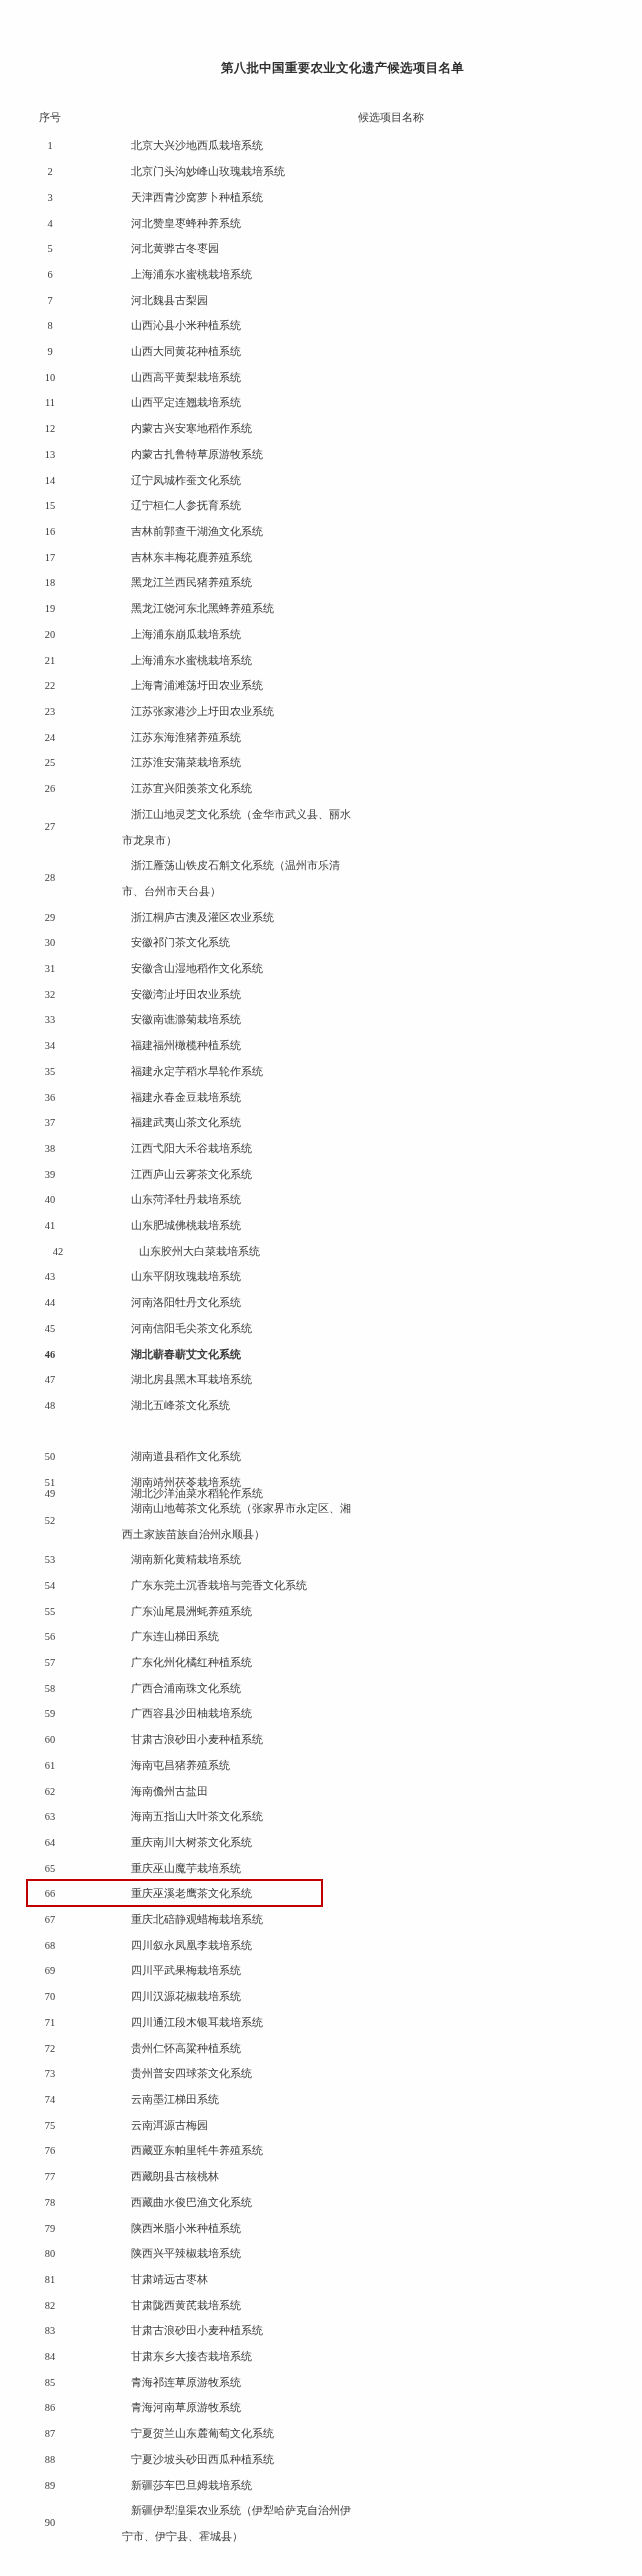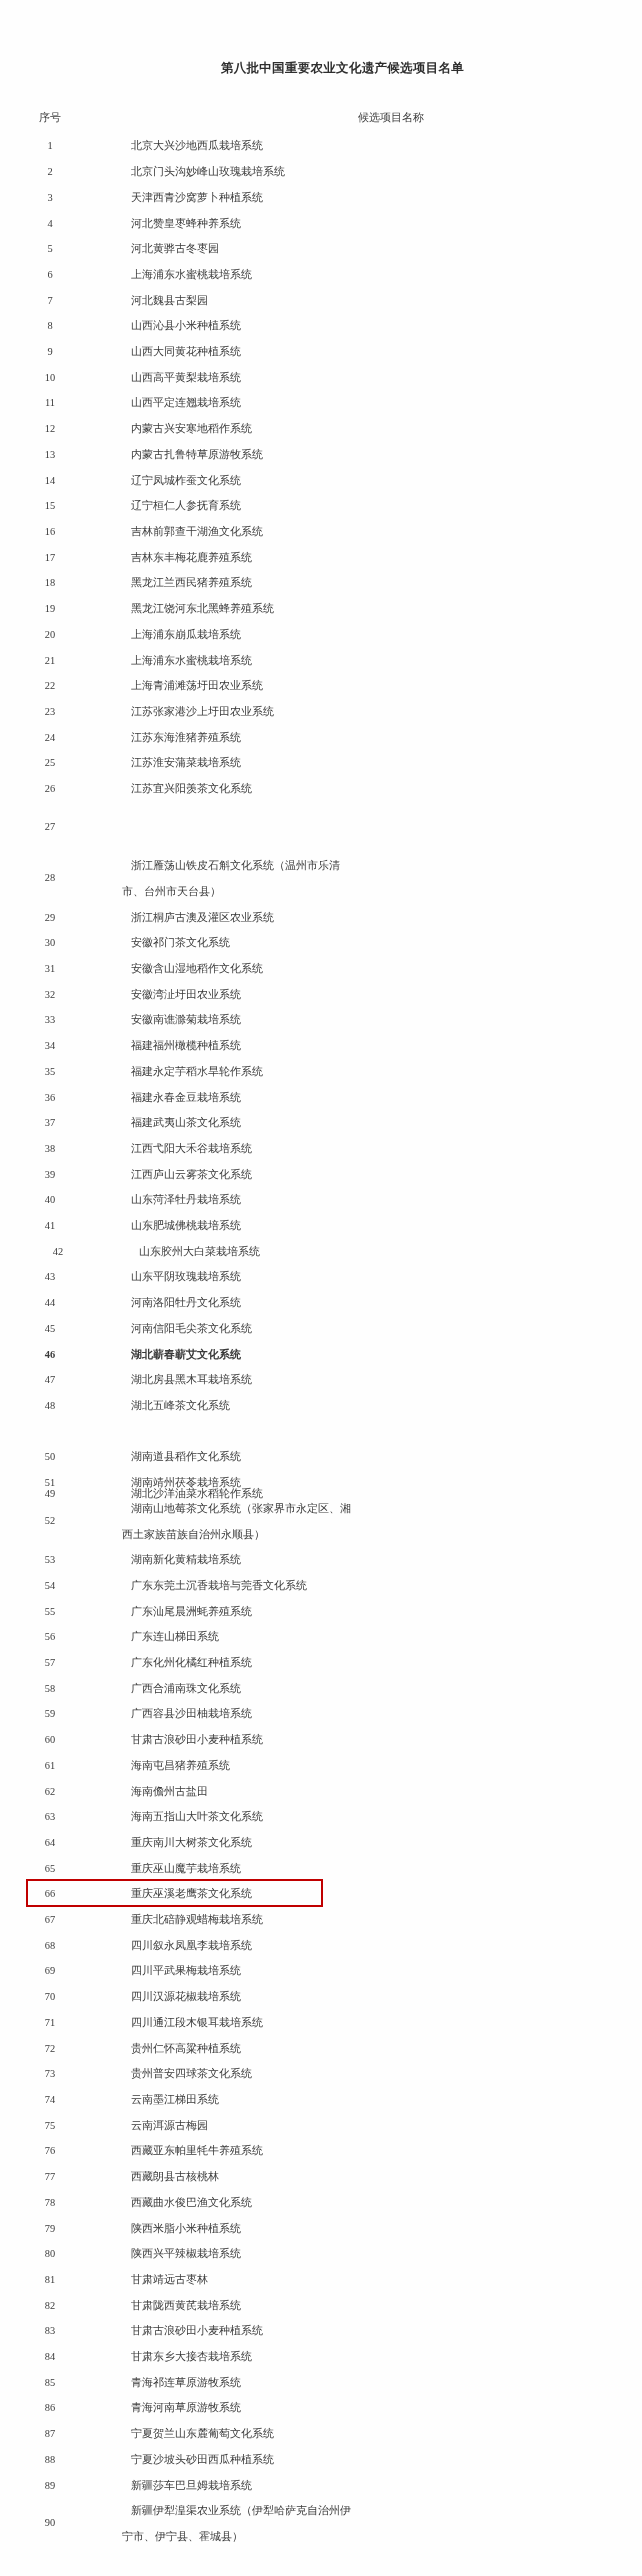--- a/index.html
+++ b/index.html
@@ -220,20 +220,24 @@
         </div>
       </div>
       <div class="row" style="top: 775px; height: 26px;">
         <div class="row-number">26</div>
         <div class="row-lines">
           <div class="row-line first">江苏宜兴阳羡茶文化系统</div>
         </div>
       </div>
       <div class="row" style="top: 801px; height: 51px;">
         <div class="row-number">27</div>
+        <div class="row-lines">
+          <div class="row-line first">浙江山地灵芝文化系统（金华市武义县、丽水</div>
+          <div class="row-line">市龙泉市）</div>
+        </div>
       </div>
       <div class="row" style="top: 852px; height: 51px;">
         <div class="row-number">28</div>
         <div class="row-lines">
           <div class="row-line first">浙江雁荡山铁皮石斛文化系统（温州市乐清</div>
           <div class="row-line">市、台州市天台县）</div>
         </div>
       </div>
       <div class="row" style="top: 904px; height: 26px;">
         <div class="row-number">29</div>

